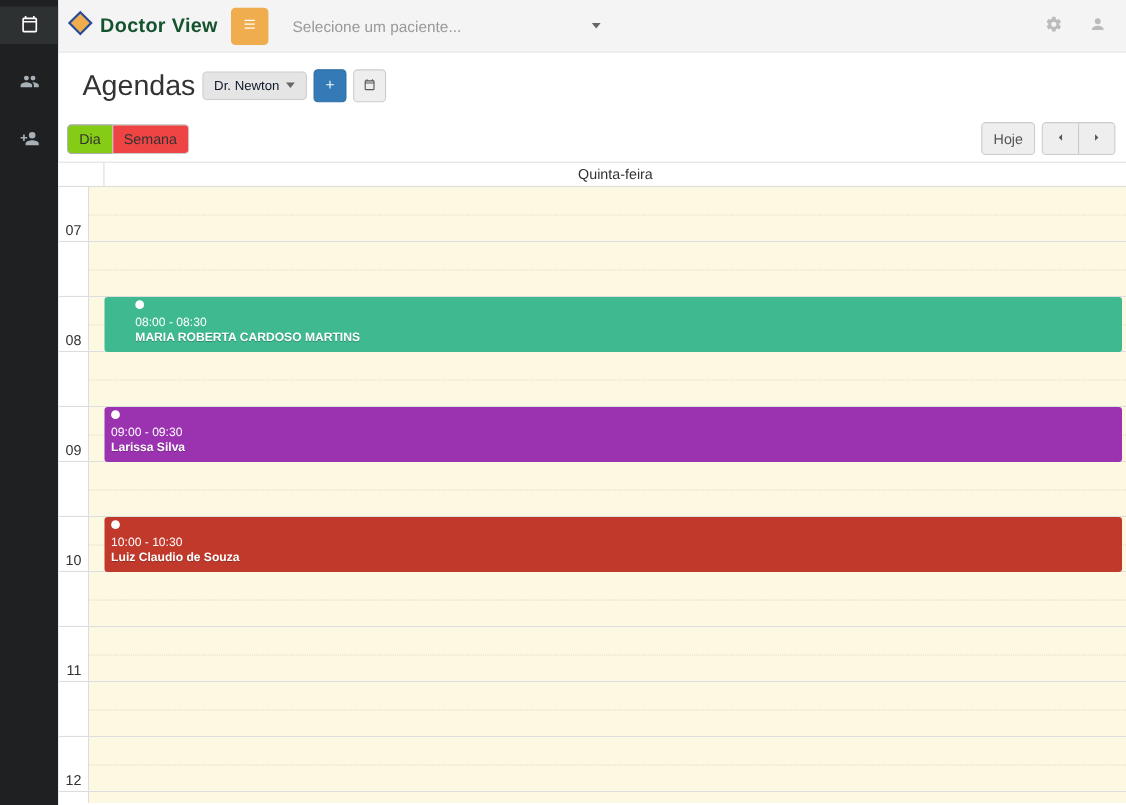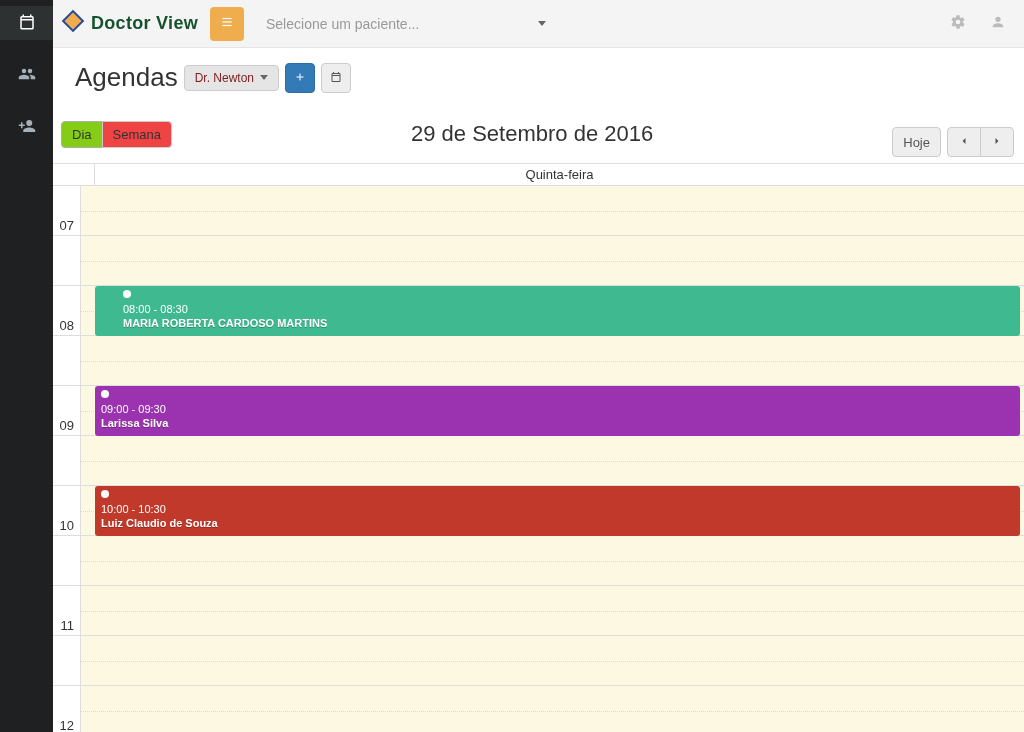--- a/index.html
+++ b/index.html
@@ -117,21 +117,21 @@
     font-size: 26px;
     font-weight: 400;
     color: #333;
   }
   .doctor-dropdown {
     padding: 5px 10px;
     background: #e5e5e5;
     border: 1px solid #ccc;
     border-radius: 4px;
     font-size: 12px;
-    color: #7f1d1d;
+    color: #0f172a;
     cursor: pointer;
     display: flex;
     align-items: center;
     gap: 6px;
   }
   .btn-sm {
     height: 30px;
     min-width: 30px;
     border-radius: 4px;
     border: 1px solid;
@@ -177,21 +177,20 @@
   .cal-title {
     font-size: 22px;
     color: #333;
     font-weight: 400;
   }
 
   .cal-nav {
     display: flex;
     align-items: center;
     gap: 6px;
-    margin-top: 16px;
   }
   .cal-nav .btn-sm { padding: 0 10px; font-size: 13px; }
   .nav-group .btn-sm:first-child { border-radius: 4px 0 0 4px; }
   .nav-group .btn-sm:last-child { border-radius: 0 4px 4px 0; margin-left: -1px; }
   .nav-group { display: flex; }
 
   
   .cal-grid {
     border-top: 1px solid #ddd;
     position: relative;
@@ -374,21 +373,20 @@
     </div>
   </div>
 
   <div class="calendar-wrapper">
 
     <div class="cal-toolbar">
       <div class="view-switch">
         <div class="segment active">Dia</div>
         <div class="segment">Semana</div>
       </div>
-      <div class="cal-title">29 de Setembro de 2016</div>
       <div class="cal-nav">
         <div class="btn-sm btn-default">Hoje</div>
         <div class="nav-group">
           <div class="btn-sm btn-default">
             <span>
               <svg viewBox="0 0 24 24" fill="currentColor">
                   <path d="M15 6l-6 6 6 6"></path>
                 </svg>
             </span>
           </div>

